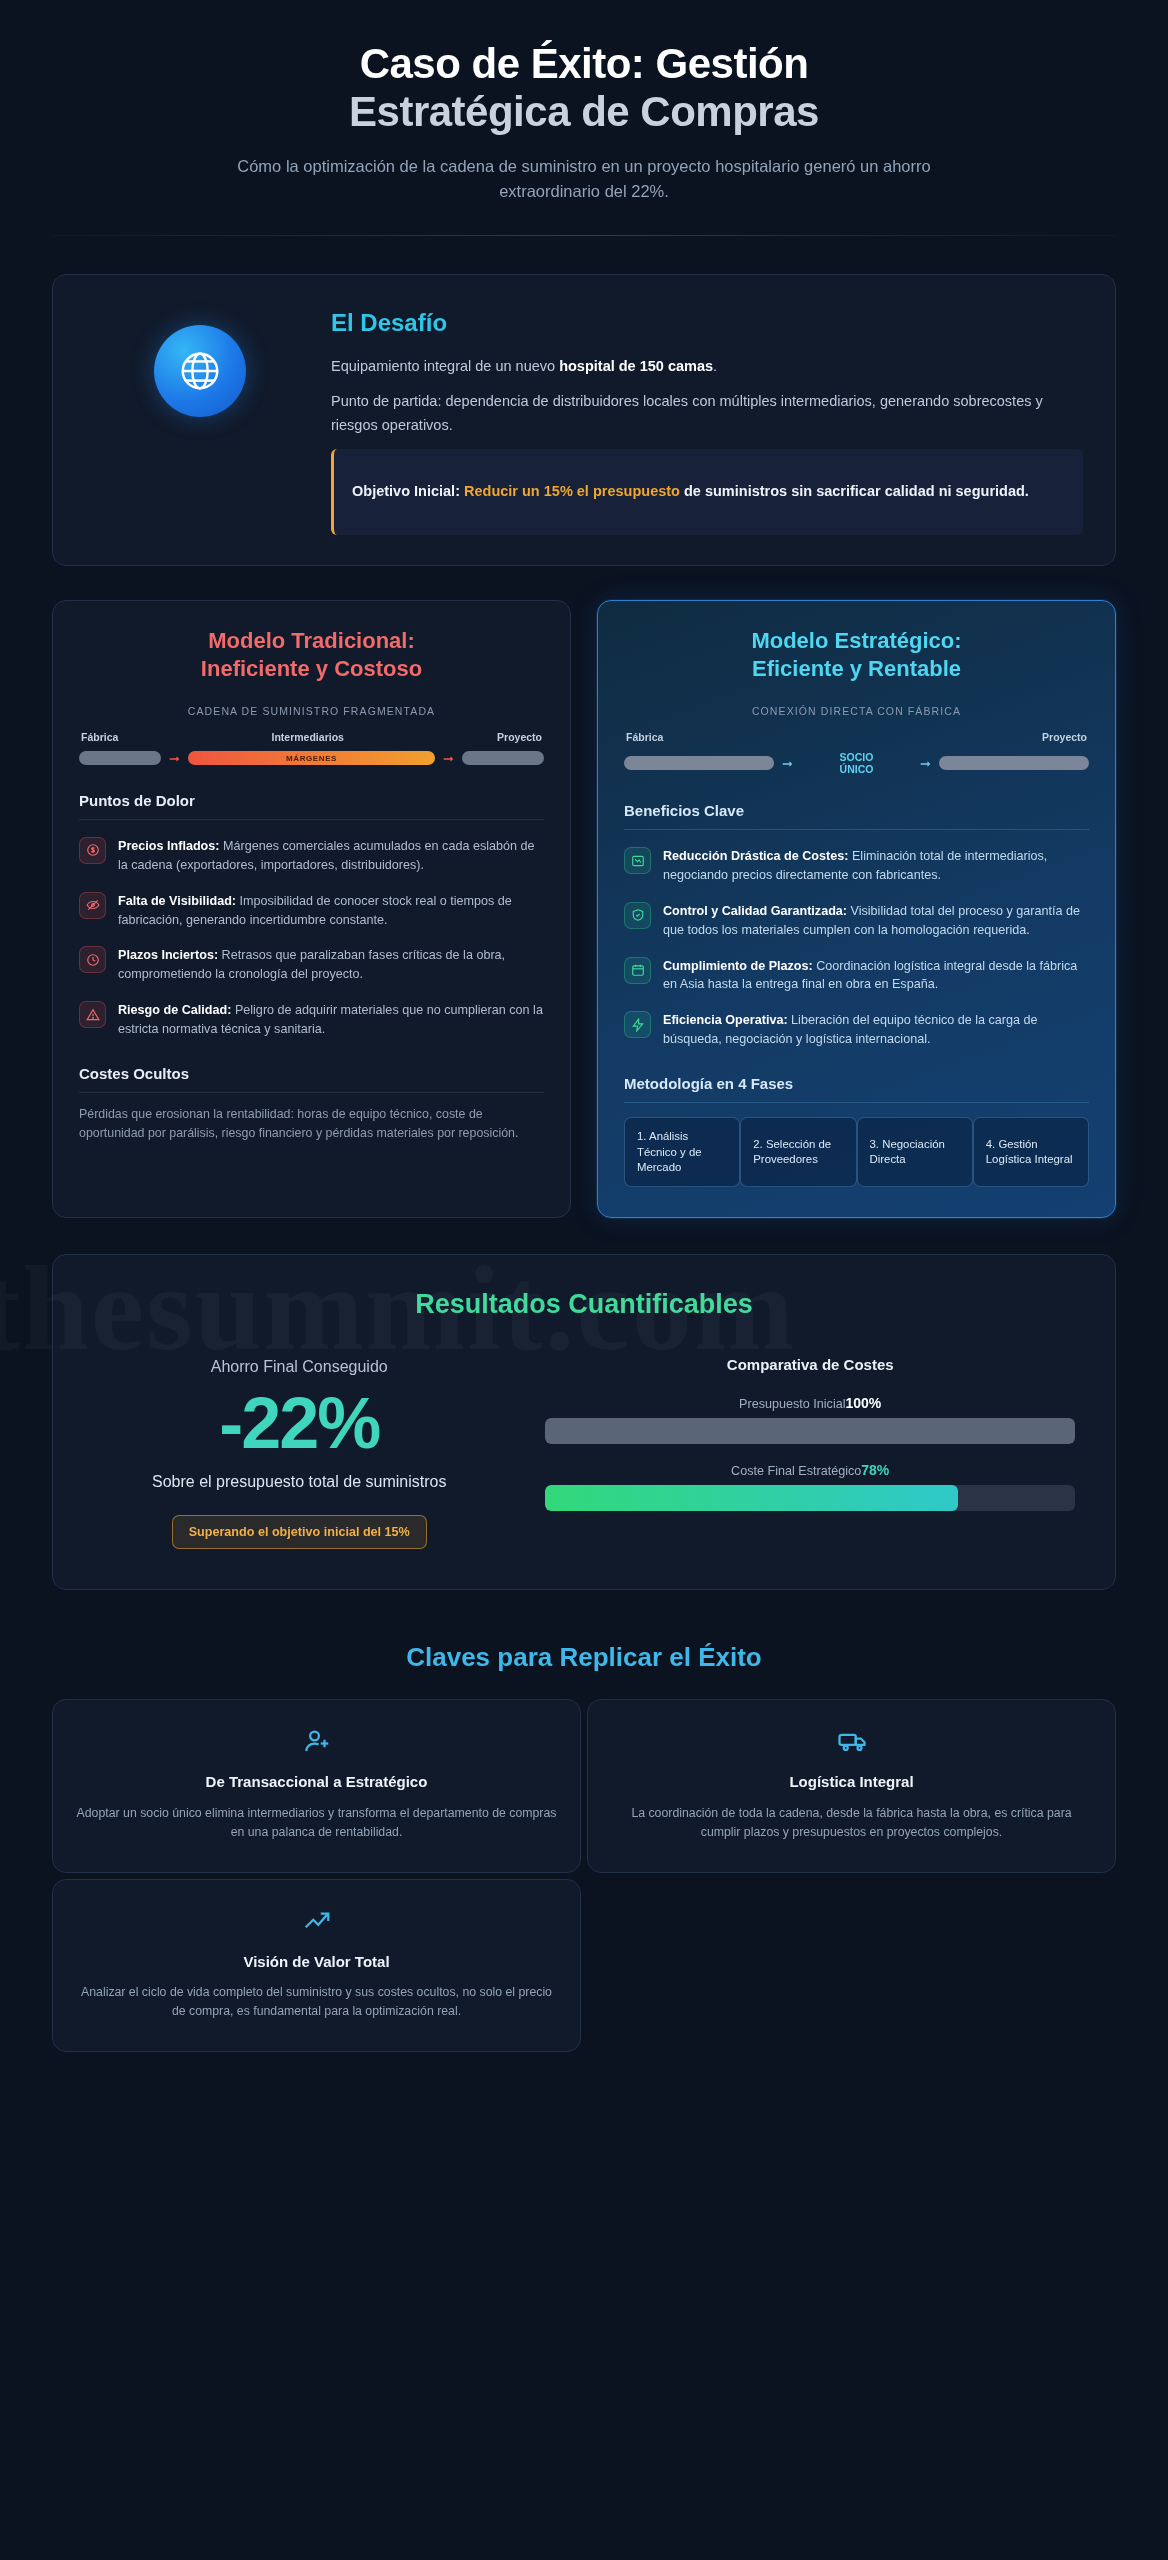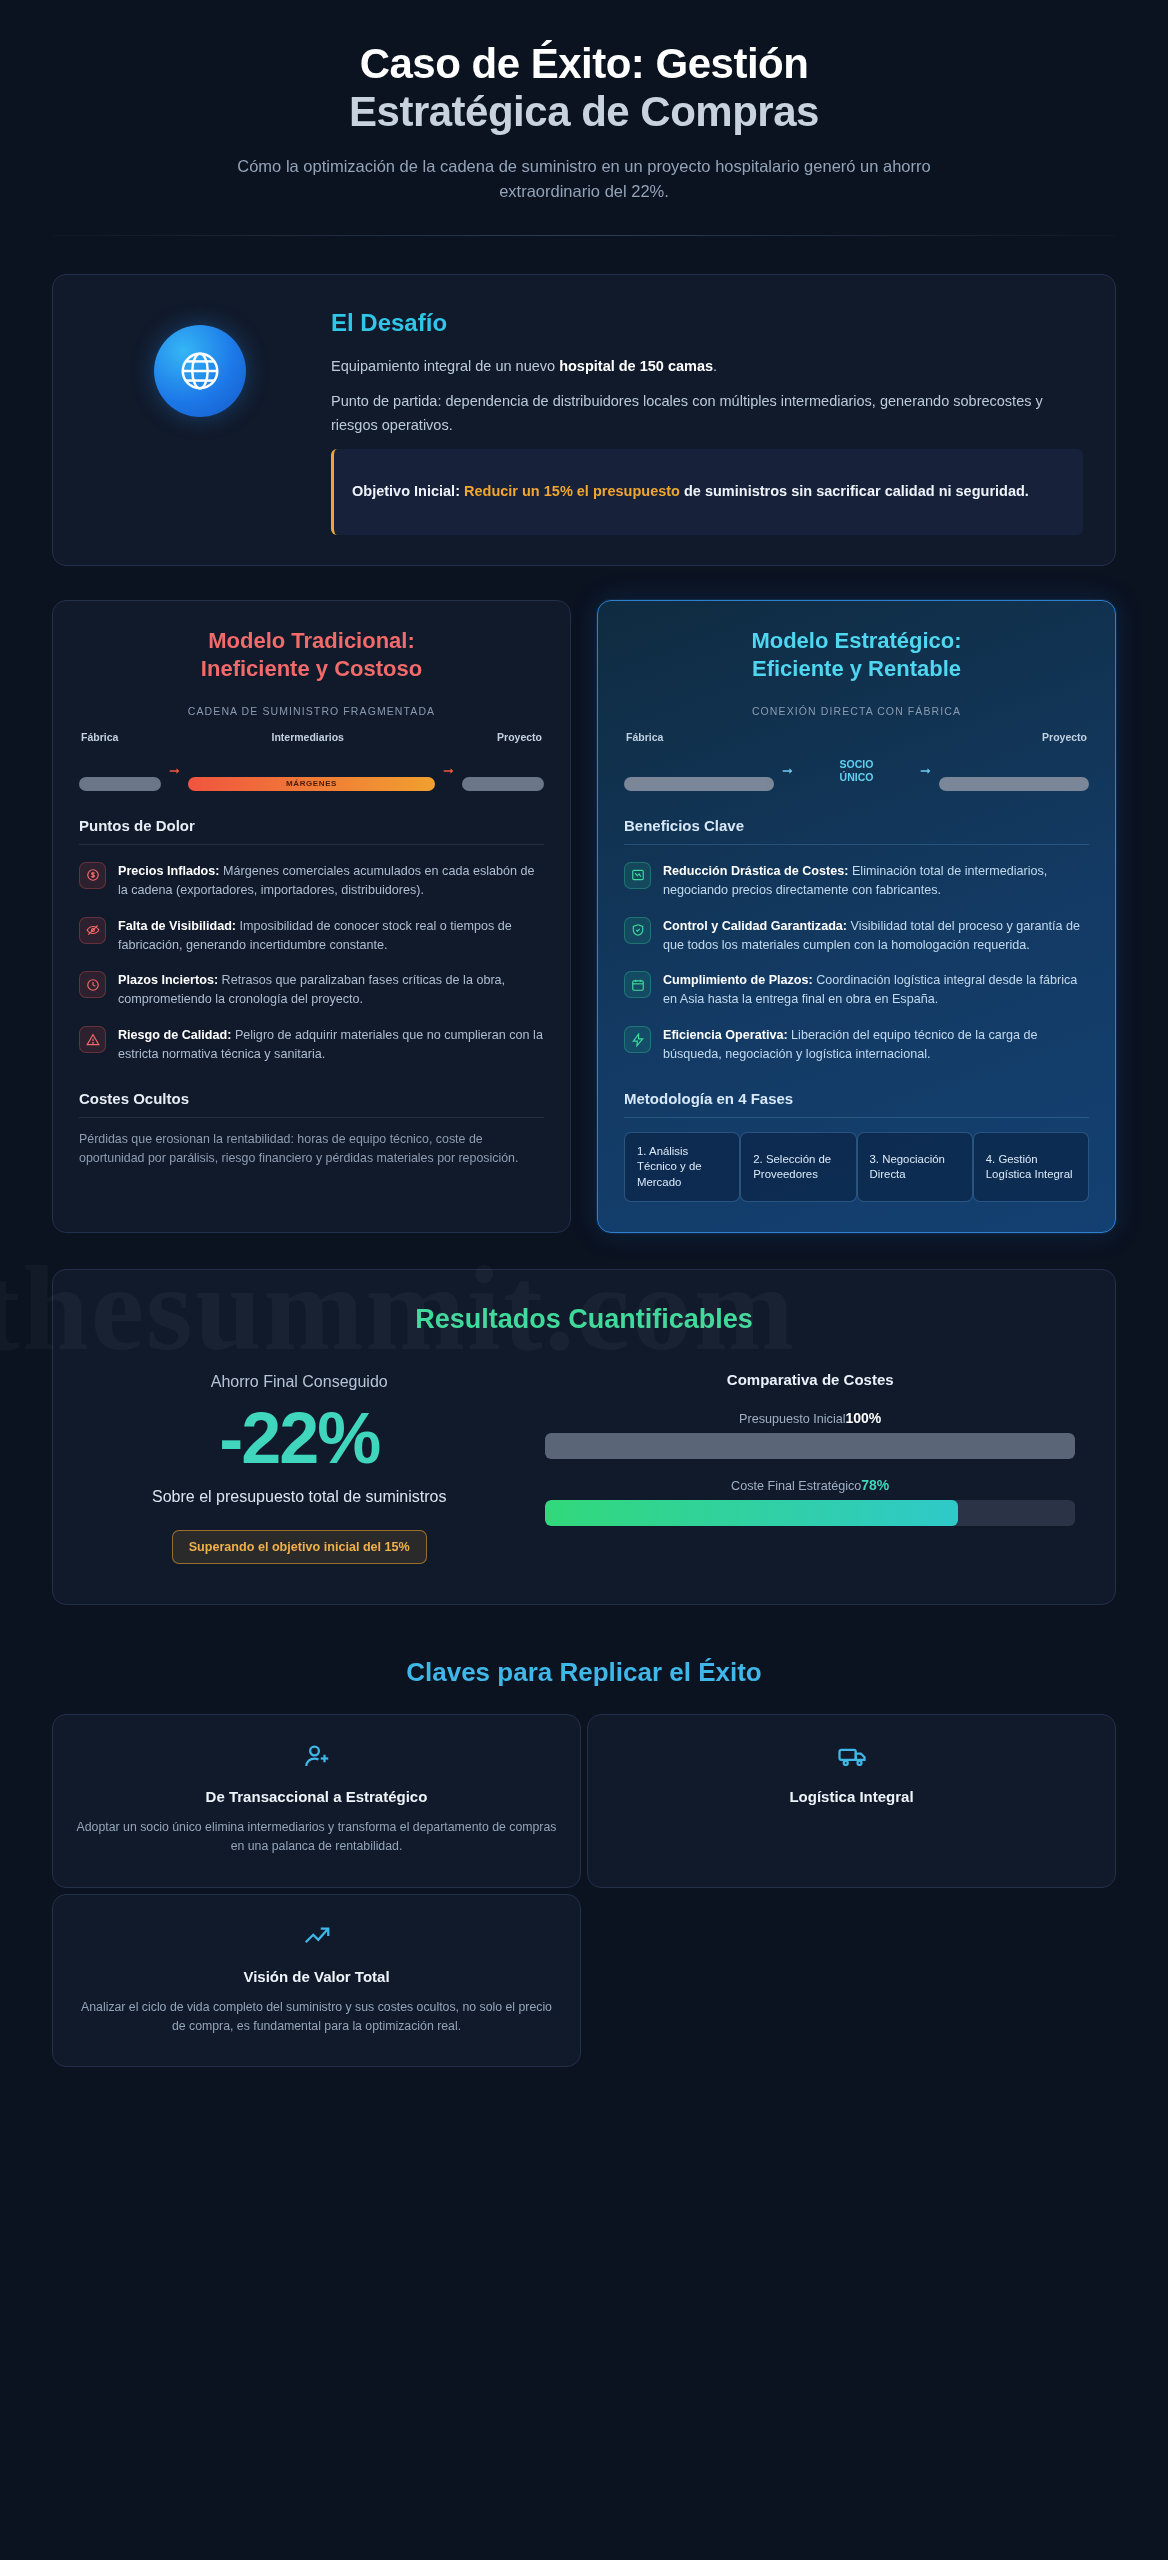--- a/index.html
+++ b/index.html
@@ -152,21 +152,20 @@
   }
   .flow-row {
     display: flex;
     align-items: center;
     gap: 8px;
   }
   .bar {
     height: 14px;
     border-radius: 8px;
     background: #6b7688;
-    margin-top: 26px;
   }
   .bar.sm { width: 82px; }
   .bar.mid {
     flex: 1;
     background: linear-gradient(to right, #f0553f, #f0a02f);
     display: flex; align-items: center; justify-content: center;
   }
   .bar.mid span {
     font-size: 8px;
     font-weight: 700;
@@ -615,20 +614,21 @@
     <div class="card key">
       <div class="kico">
         <svg viewBox="0 0 24 24" fill="none" stroke="#3fb7e8" stroke-width="1.8">
             <rect x="2" y="7" width="13" height="8" rx="1.5"></rect>
             <path d="M15 10h4l3 3v2h-7z"></path>
             <circle cx="7" cy="17.5" r="1.6"></circle>
             <circle cx="18" cy="17.5" r="1.6"></circle>
           </svg>
       </div>
       <h5>Logística Integral</h5>
+      <p>La coordinación de toda la cadena, desde la fábrica hasta la obra, es crítica para cumplir plazos y presupuestos en proyectos complejos.</p>
     </div>
 
     <div class="card key">
       <div class="kico">
         <svg viewBox="0 0 24 24" fill="none" stroke="#3fb7e8" stroke-width="1.8">
             <polyline points="3,17 9,11 13,15 21,6"></polyline>
             <polyline points="15,6 21,6 21,12"></polyline>
           </svg>
       </div>
       <h5>Visión de Valor Total</h5>

